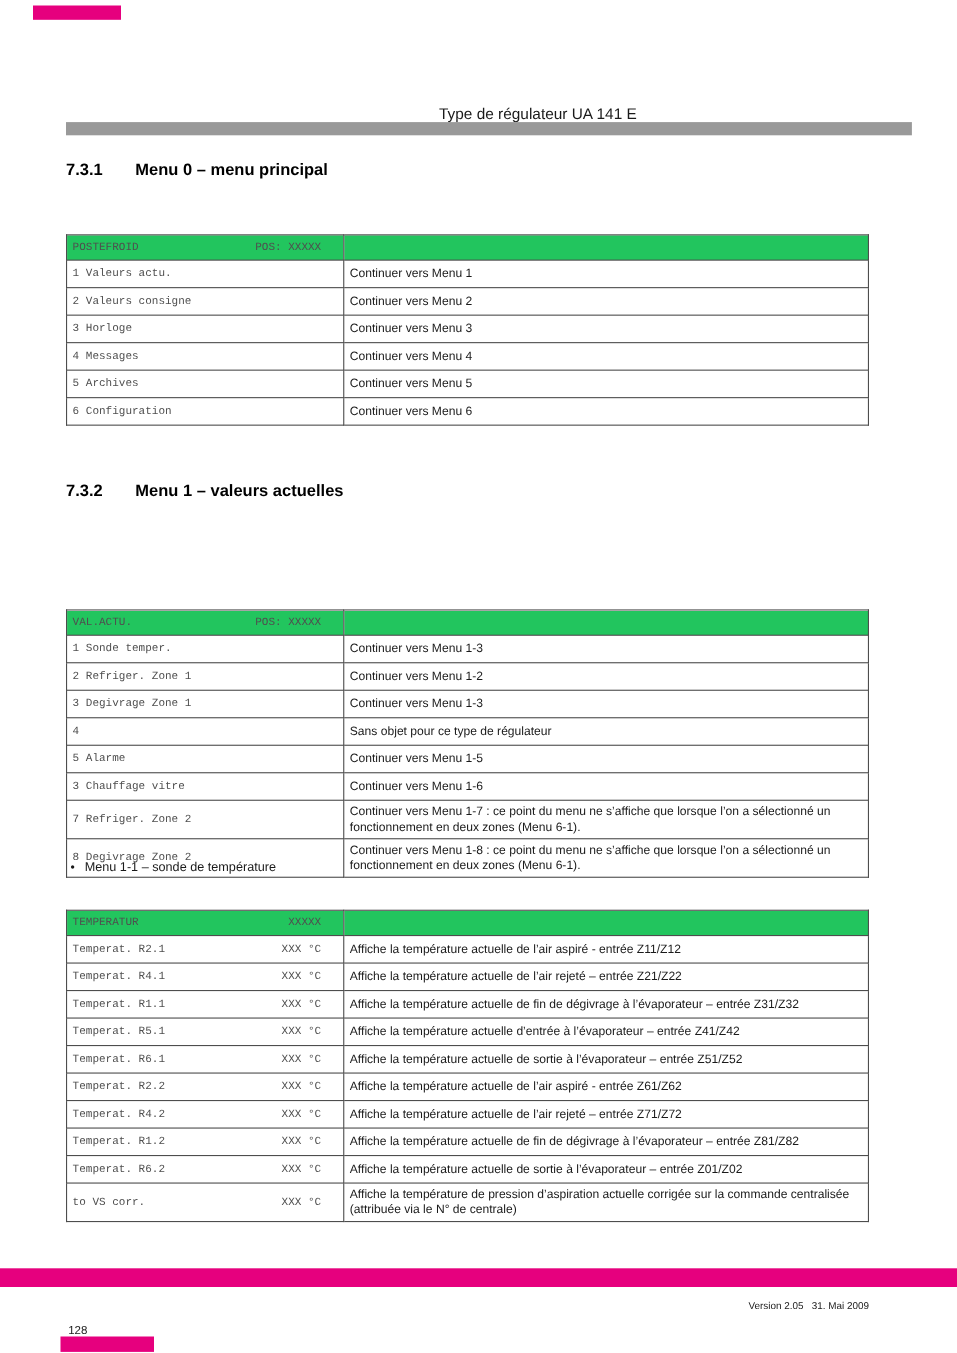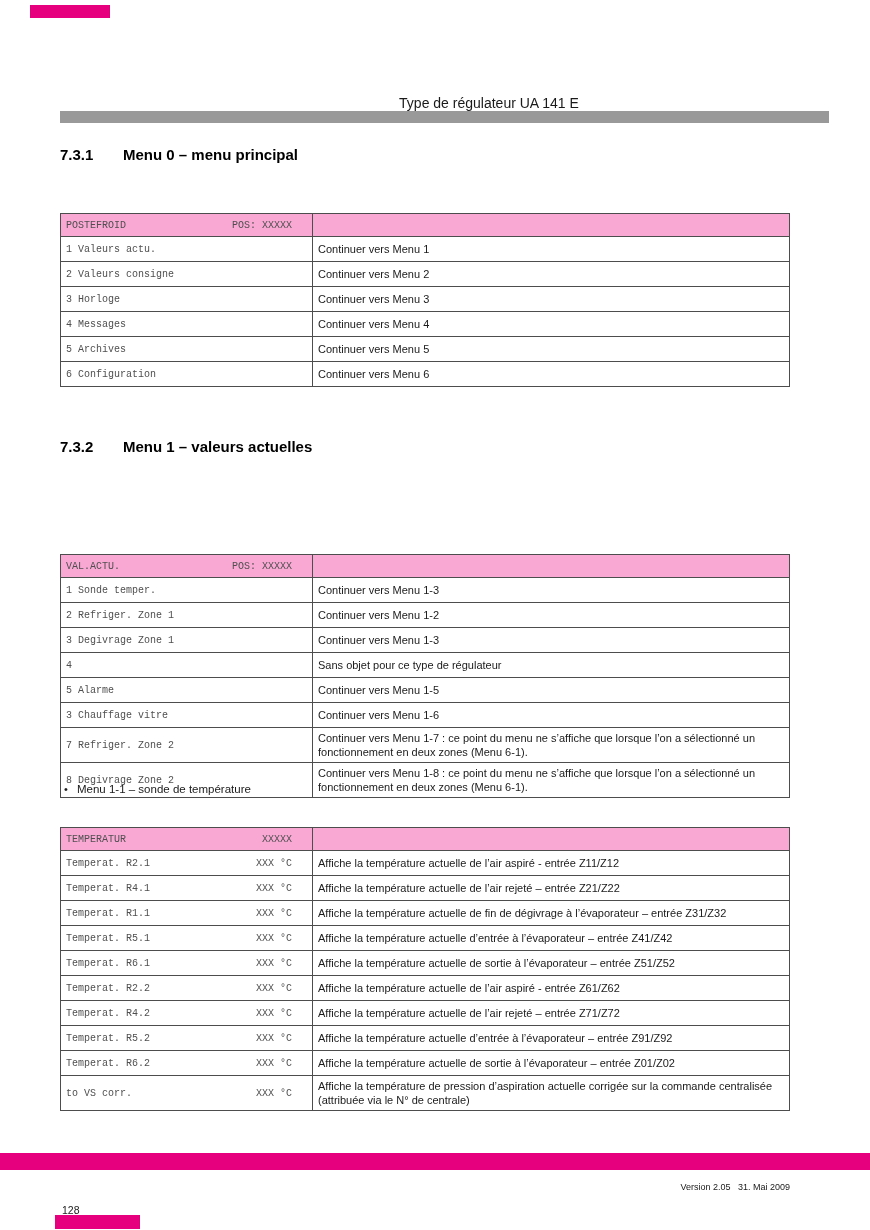--- a/index.html
+++ b/index.html
@@ -39,21 +39,21 @@
   .t1 { top: 213px; }
   .t2 { top: 506px; margin-top: 48px; }
   .t3 { top: 827px; }
   table.doc-table col.c1 { width: 252px; }
   table.doc-table td {
     border: 1px solid #4d4d4d; vertical-align: middle;
     padding: 3px 6px 3px 5px; overflow: hidden;
   }
   table.doc-table tr       { height: 25px; }
   table.doc-table tr.head  { height: 23px; }
-  table.doc-table tr.head td { background: #f9a8d4; }
+  table.doc-table tr.head td { background: #22c55e; }
   td.l { font-family: "Liberation Mono", "DejaVu Sans Mono", monospace;
          font-size: 10px; color: #4f4f4f; }
   td.l .lc { display: flex; justify-content: space-between; padding-right: 14px; }
   td.r { font-size: 11px; color: #1a1a1a; line-height: 14px; padding-left: 8px; }
 </style>
 </head>
 <body>
 
 <div class="abs mark-top-left"></div>
 
@@ -294,25 +294,25 @@
           <div class="lc">
             <span>Temperat. R4.2</span>
             <span>XXX °C</span>
           </div>
         </td>
     <td class="r">Affiche la température actuelle de l’air rejeté – entrée Z71/Z72</td>
   </tr>
   <tr>
     <td class="l">
           <div class="lc">
-            <span>Temperat. R5.2</span>
-            <span>XXX °C</span>
-          </div>
-        </td>
-    <td class="r">Affiche la température actuelle d’entrée à l’évaporateur – entrée Z91/Z92</td>
+            <span>Temperat. R1.2</span>
+            <span>XXX °C</span>
+          </div>
+        </td>
+    <td class="r">Affiche la température actuelle de fin de dégivrage à l’évaporateur – entrée Z81/Z82</td>
   </tr>
   <tr>
     <td class="l">
           <div class="lc">
             <span>Temperat. R6.2</span>
             <span>XXX °C</span>
           </div>
         </td>
     <td class="r">Affiche la température actuelle de sortie à l’évaporateur – entrée Z01/Z02</td>
   </tr>

